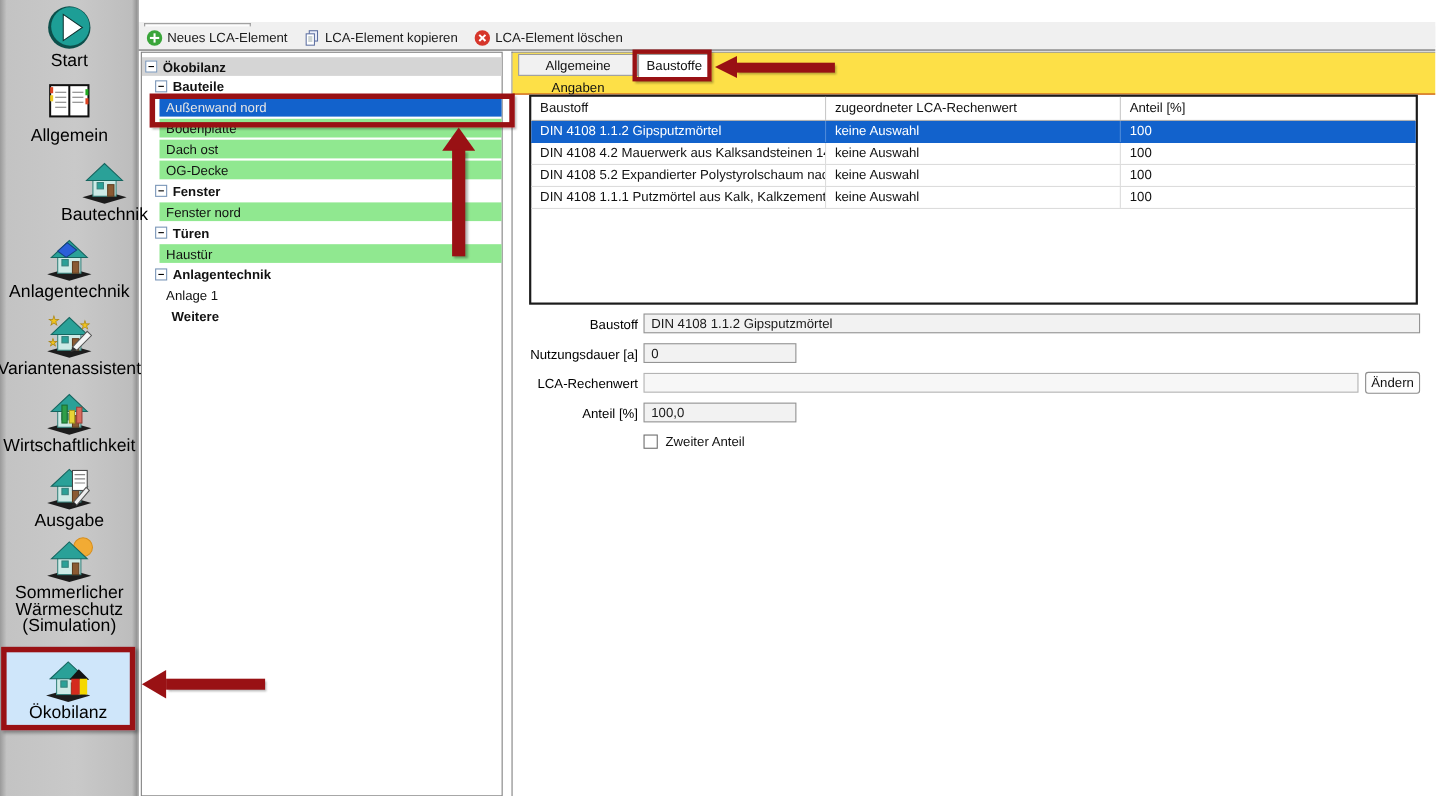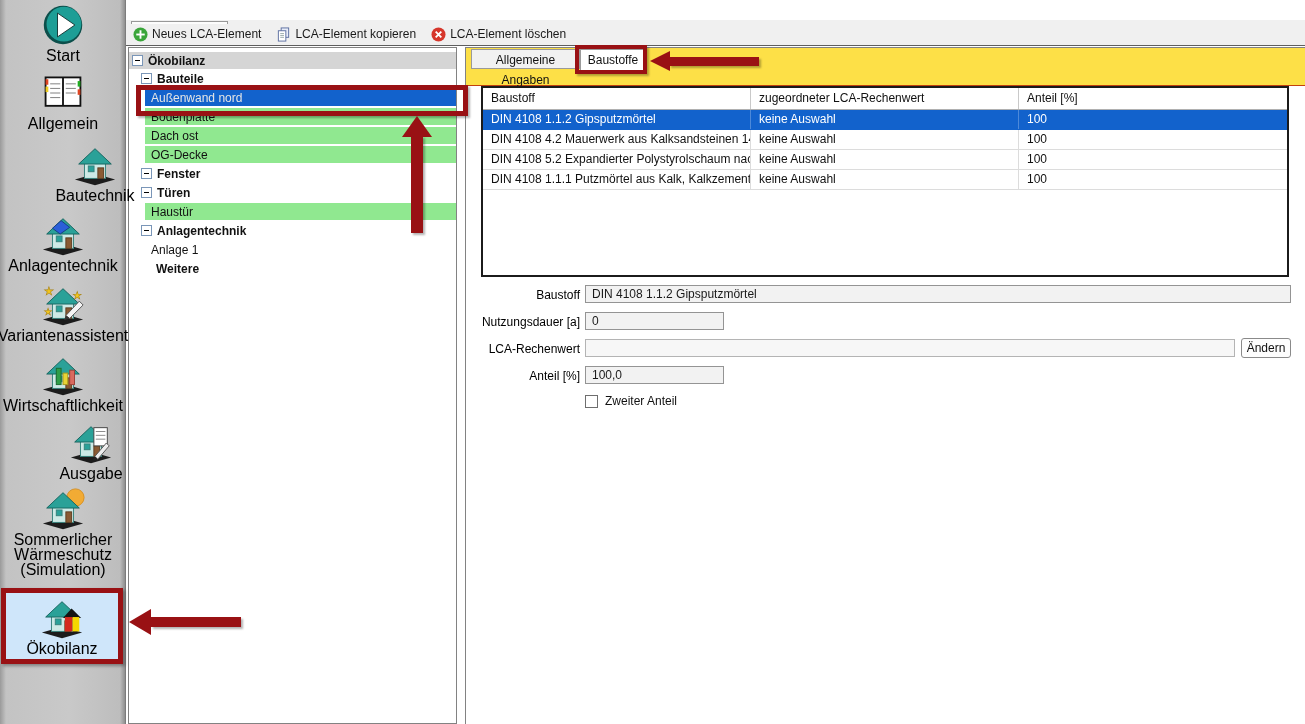--- a/index.html
+++ b/index.html
@@ -170,21 +170,21 @@
           <polygon points="7,23 24,7 41,23" fill="#2aa198" stroke="#16655f"></polygon>
           <rect x="27" y="27" width="6" height="11" fill="#8a5a33" stroke="#5f3d20"></rect>
           <rect x="17" y="25" width="6" height="6" fill="#2aa198" stroke="#37827c"></rect>
           <rect x="17" y="17" width="5" height="17" fill="#2e9e48" stroke="#1c6b30"></rect>
           <rect x="24" y="22" width="5" height="12" fill="#e8d435" stroke="#a89a1f"></rect>
           <rect x="31" y="19" width="5" height="15" fill="#d96a5e" stroke="#9c4038"></rect>
         </svg>
       </span>
       <div class="lbl">Wirtschaftlichkeit</div>
     </div>
-    <div class="side-item" style="top: 420px; margin-left: 28px;">
+    <div class="side-item" style="top: 420px;">
       <span class="ic">
         <svg viewBox="0 0 48 48" width="46" height="46">
           <polygon points="3,39 24,33 45,39 24,45" fill="#1c1c1c"></polygon>
           <rect x="13" y="21" width="22" height="17" fill="#cdeae6" stroke="#37827c"></rect>
           <polygon points="7,23 24,7 41,23" fill="#2aa198" stroke="#16655f"></polygon>
           <rect x="27" y="27" width="6" height="11" fill="#8a5a33" stroke="#5f3d20"></rect>
           <rect x="17" y="25" width="6" height="6" fill="#2aa198" stroke="#37827c"></rect>
           <rect x="27" y="8" width="14" height="19" fill="#fff" stroke="#444"></rect>
           <line x1="29" y1="12" x2="39" y2="12" stroke="#888"></line>
           <line x1="29" y1="16" x2="39" y2="16" stroke="#888"></line>
@@ -289,20 +289,25 @@
     </div>
     <div class="tree-row item-row">
       <div class="hl green">
         <span>OG-Decke</span>
       </div>
     </div>
     <div class="tree-row group-row">
       <span class="expander"></span>
       <span class="glbl">Fenster</span>
     </div>
+    <div class="tree-row item-row">
+      <div class="hl green">
+        <span>Fenster nord</span>
+      </div>
+    </div>
     <div class="tree-row group-row">
       <span class="expander"></span>
       <span class="glbl">Türen</span>
     </div>
     <div class="tree-row item-row">
       <div class="hl green">
         <span>Haustür</span>
       </div>
     </div>
     <div class="tree-row group-row">

